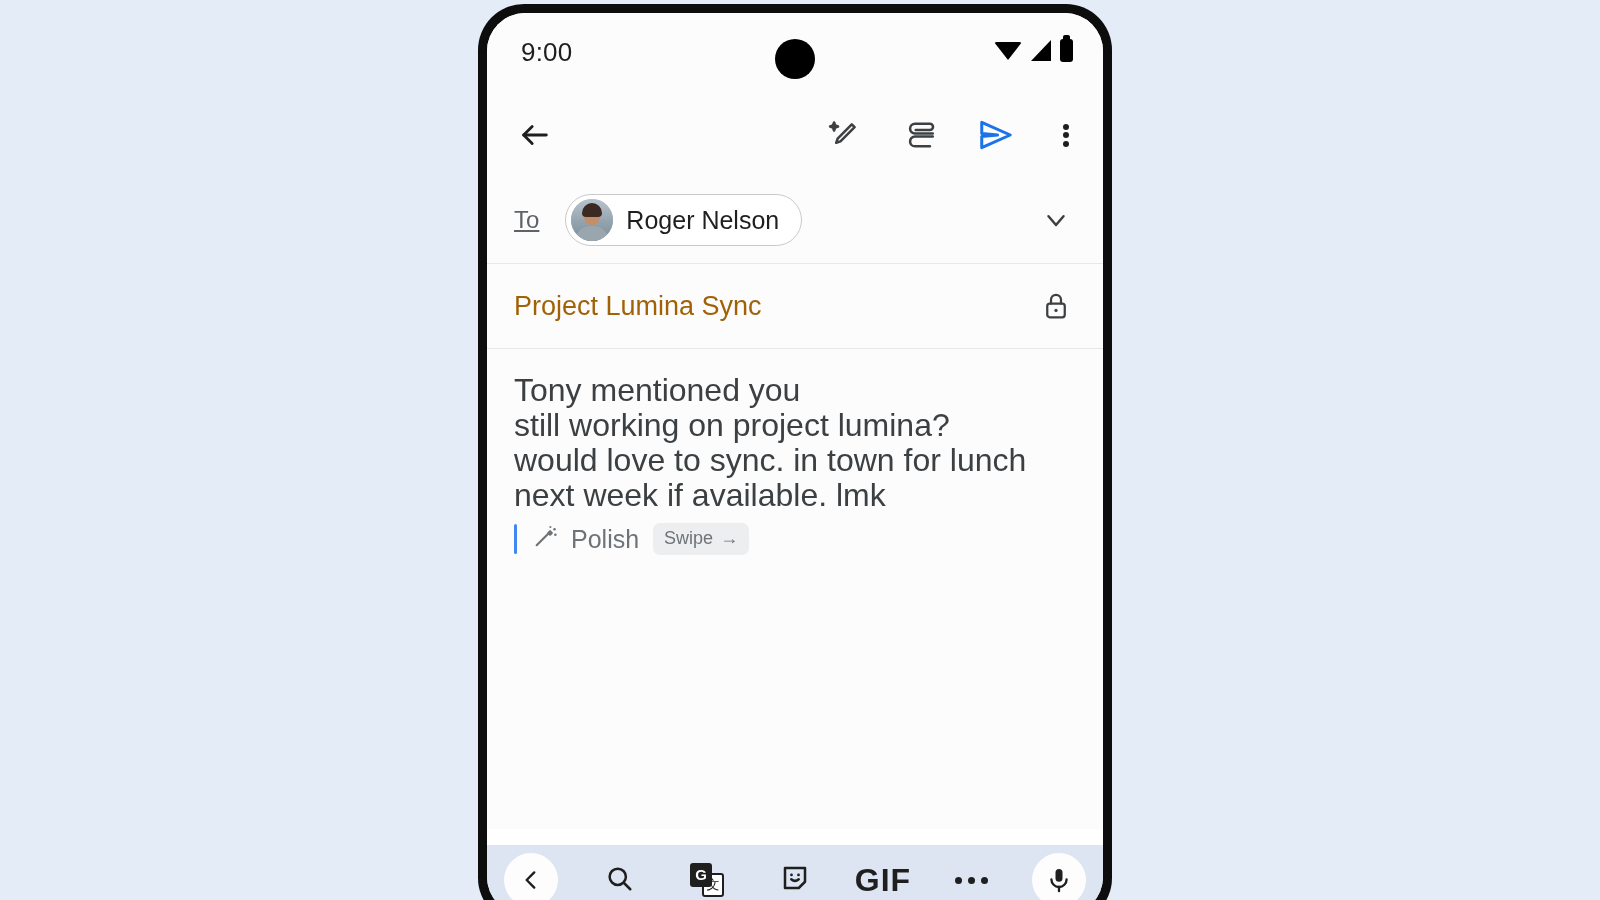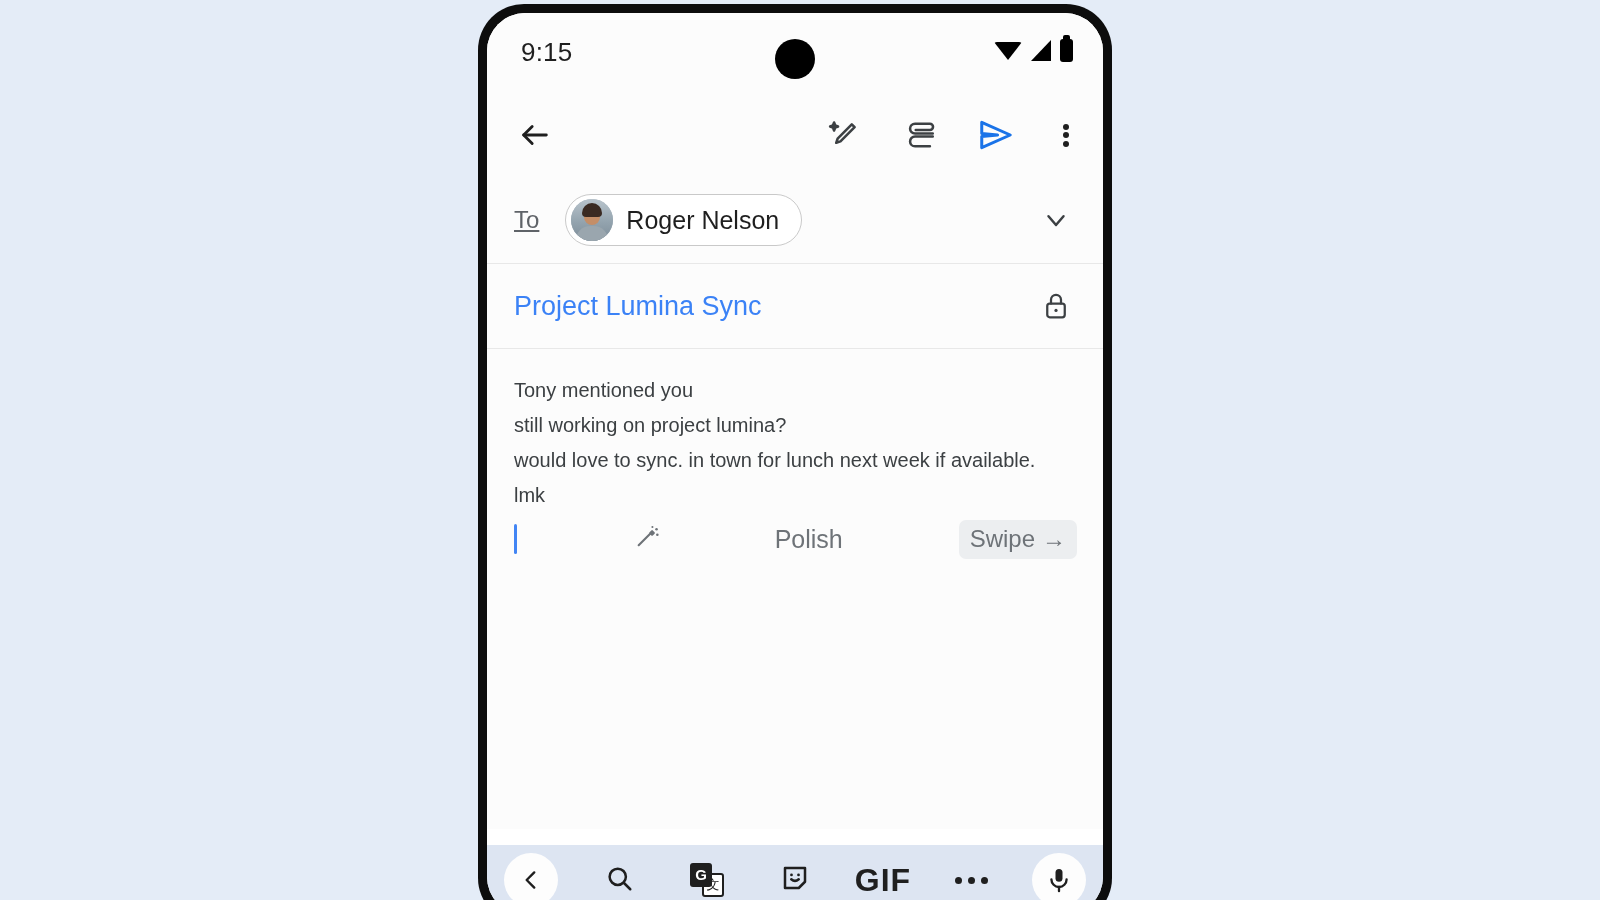--- a/index.html
+++ b/index.html
@@ -220,73 +220,72 @@
     position: relative;
     height: 84px;
     background: #fcfcfc;
     display: flex;
     align-items: center;
     border-bottom: 1px solid #e8e8e8;
   }
   #subject-text {
     margin-left: 27px;
     font-size: 27px;
-    color: #3b82f6;
+    color: #a16207;
   }
   #confidential-button {
     position: absolute;
     right: 24px;
     width: 46px; height: 46px;
     display: flex;
     align-items: center;
     justify-content: center;
     cursor: pointer;
   }
 
   
   #body-area {
     position: relative;
     background: #fcfcfc;
     height: 480px;
     padding: 24px 26px 0 27px;
     box-sizing: border-box;
   }
   #body-text {
-    font-size: 20px;
+    font-size: 32px;
     line-height: 35px;
     color: #3c4043;
     white-space: pre-wrap;
     max-width: 525px;
   }
   #polish-suggestion {
     margin-top: 7px;
     display: flex;
     align-items: center;
     height: 38px;
     cursor: pointer;
-    justify-content: space-between;
   }
   #polish-bar {
     width: 3px;
     height: 30px;
     background: #4285f4;
     border-radius: 2px;
     margin-right: 15px;
   }
   #polish-label {
     font-size: 25px;
     color: #6e7378;
     margin-left: 11px;
   }
   #swipe-badge {
     margin-left: 14px;
     background: #eceef0;
     border-radius: 7px;
     padding: 5px 11px 6px 11px;
-    font-size: 24px;
+    font-size: 18px;
     color: #6e7378;
     display: flex;
     align-items: center;
     gap: 7px;
     white-space: nowrap;
   }
 
   
   #keyboard-toolbar {
     position: absolute;
@@ -359,21 +358,21 @@
     line-height: 24px;
   }
 </style>
 </head>
 <body style="background: rgb(228, 236, 247);">
 
 <div id="phone-frame">
   <div id="phone-screen">
 
     <div id="status-bar">
-      <div id="status-time">9:15</div>
+      <div id="status-time">9:00</div>
       <div id="camera-punch-hole"></div>
       <div id="status-icons">
         <div class="wifi-glyph"></div>
         <div class="signal-glyph"></div>
         <div class="battery-glyph"></div>
       </div>
     </div>
 
     <div id="compose-toolbar">
       <div id="back-button">

